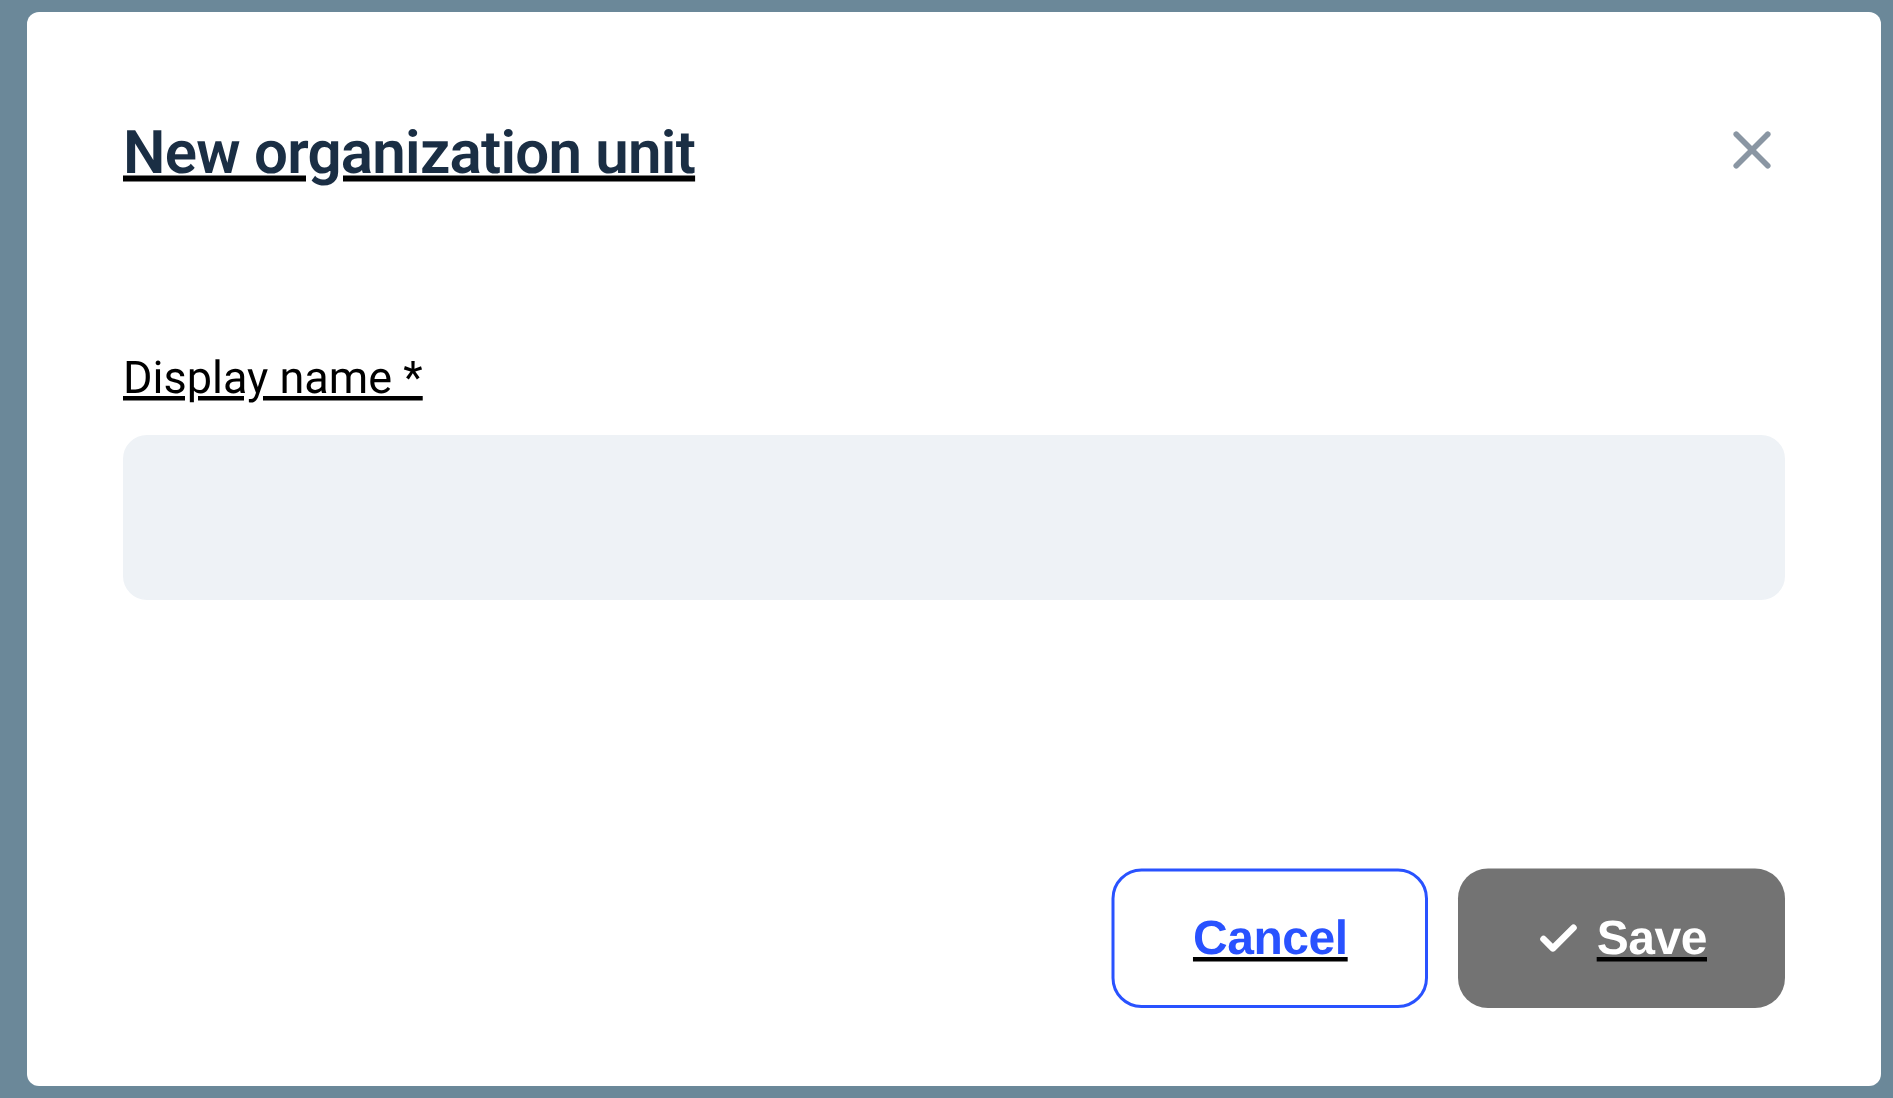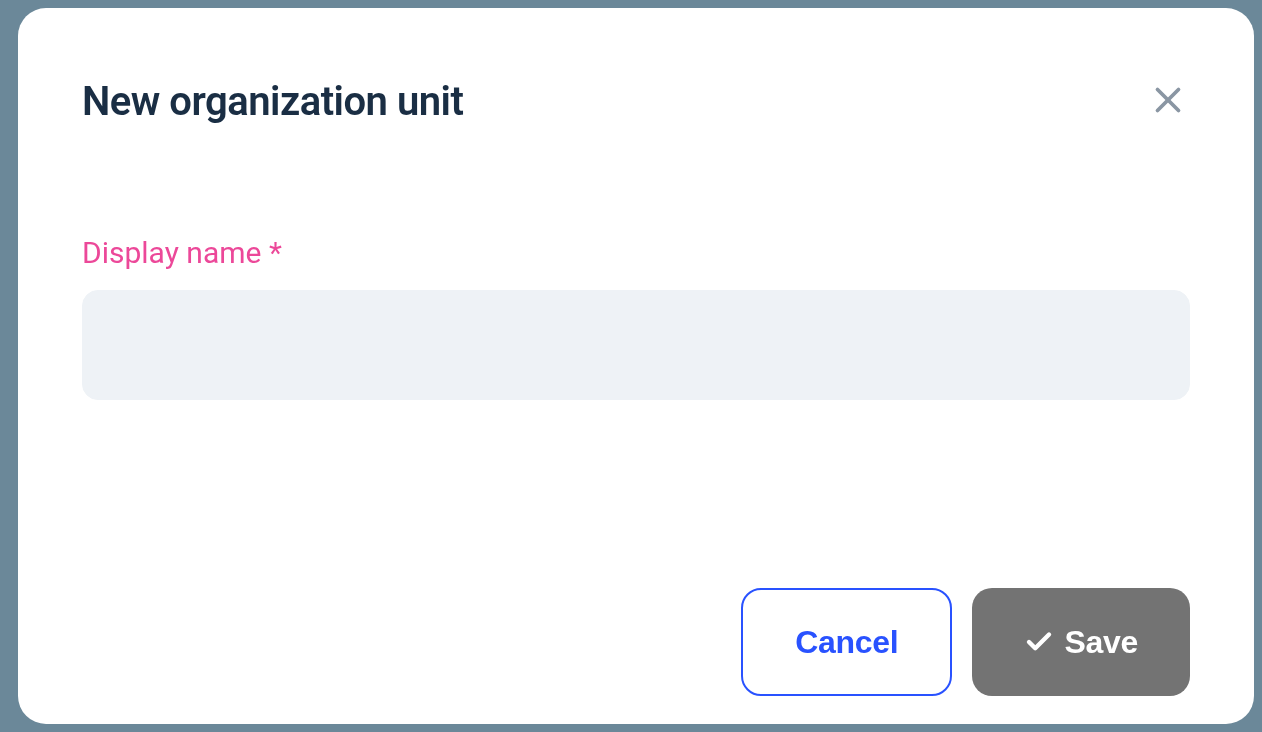--- a/index.html
+++ b/index.html
@@ -17,24 +17,25 @@
       overflow: hidden;
     }
     
     .modal {
       position: absolute;
       top: 8px;
       left: 18px;
       right: 8px;
       bottom: 8px;
       background: #ffffff;
-      border-radius: 28px;
-      padding: 70px 64px 28px 64px;
+      border-radius: 8px;
+      padding: 70px 64px 52px 64px;
       display: flex;
       flex-direction: column;
+      text-decoration: underline;
     }
     
     .modal-header {
       display: flex;
       justify-content: space-between;
       align-items: flex-start;
       margin-bottom: 110px;
     }
     
     .modal-title {
@@ -63,21 +64,21 @@
     }
     
     .form-group {
       margin-bottom: 120px;
     }
     
     .form-label {
       display: block;
       font-size: 30px;
       font-weight: 400;
-      color: #ec4899;
+      color: #000000;
       margin-bottom: 20px;
     }
     
     .form-input {
       width: 100%;
       height: 110px;
       background: #eef2f6;
       border: 1px solid #eef2f6;
       border-radius: 16px;
       padding: 0 24px;
@@ -91,21 +92,21 @@
       justify-content: flex-end;
       gap: 20px;
       margin-top: auto;
     }
     
     .btn {
       display: inline-flex;
       align-items: center;
       justify-content: center;
       gap: 10px;
-      height: 108px;
+      height: 93px;
       padding: 0 52px;
       border-radius: 20px;
       font-size: 32px;
       font-weight: 600;
       cursor: pointer;
       border: none;
       letter-spacing: -0.3px;
     }
     
     .btn-secondary {

